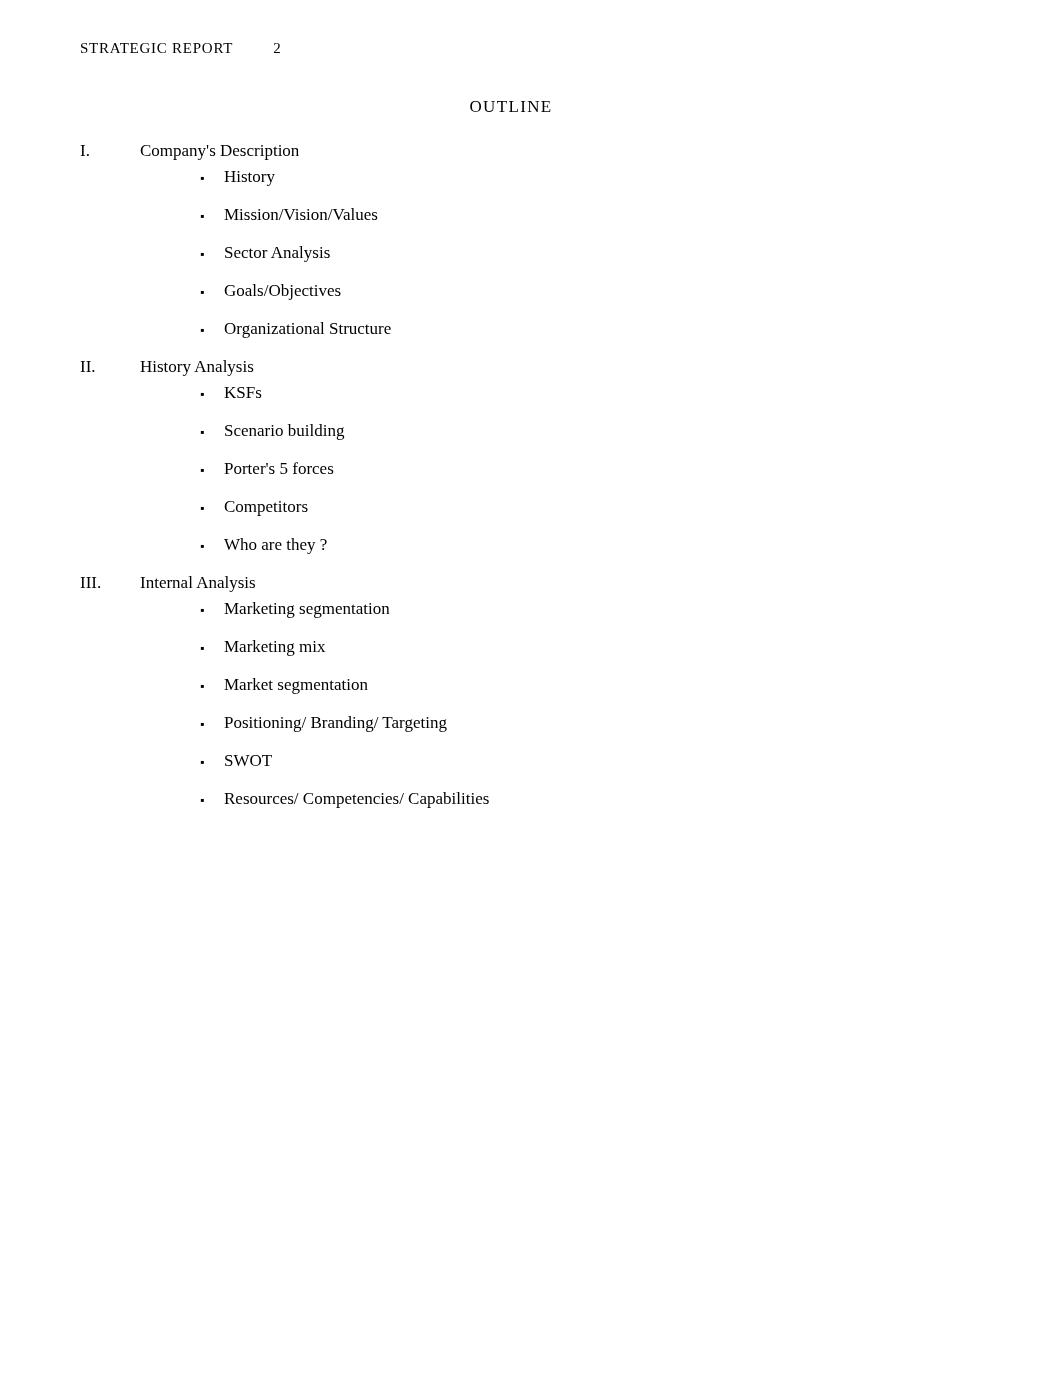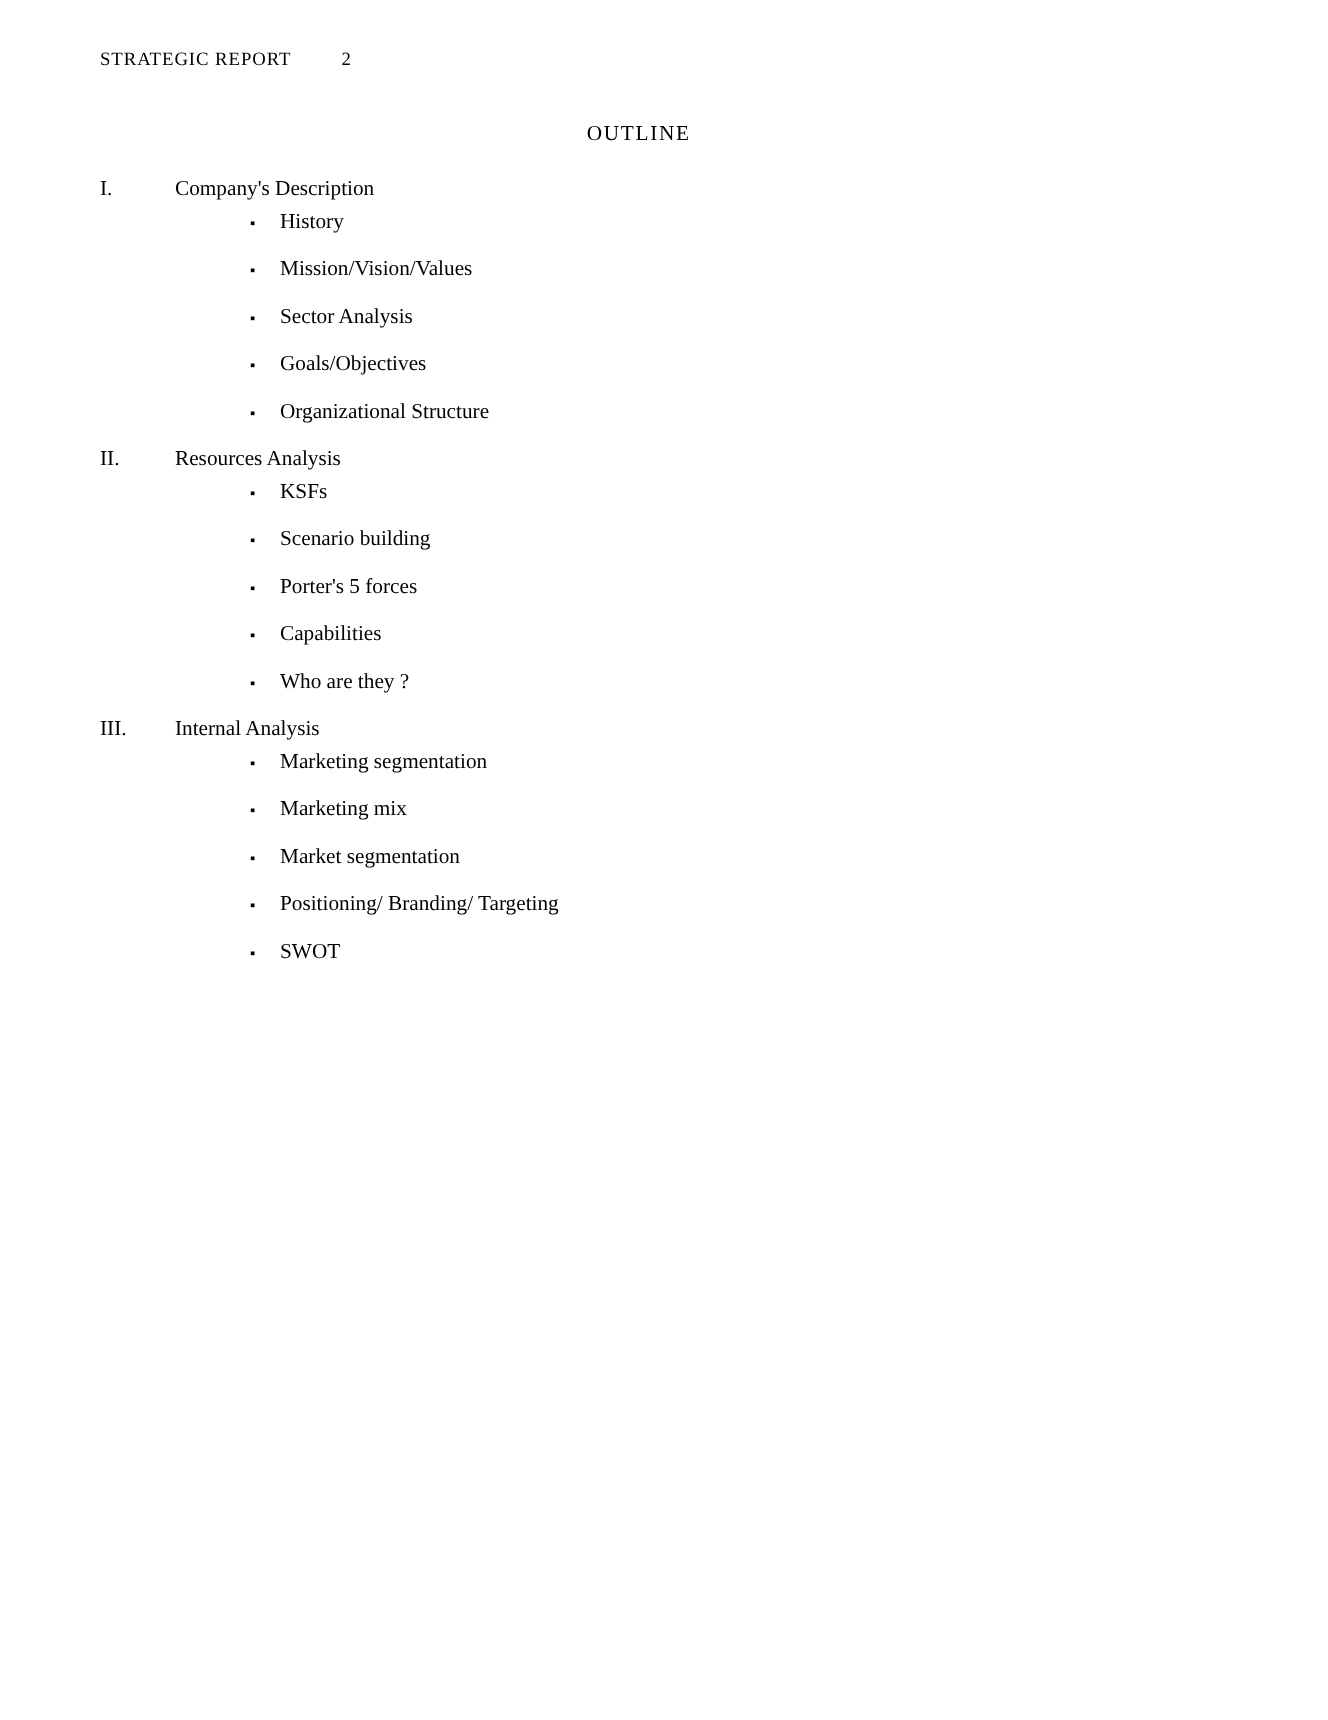--- a/index.html
+++ b/index.html
@@ -145,38 +145,38 @@
           </div>
           <div class="bullet-item">
             <span class="bullet-char"></span>
             <span class="bullet-text">Organizational Structure</span>
           </div>
         </div>
       </div>
       <div class="outline-section section-gap">
         <div class="section-title-row">
           <span class="section-numeral">II.</span>
-          <span class="section-title">Resources Analysis</span>
+          <span class="section-title">History Analysis</span>
         </div>
         <div class="bullet-list">
           <div class="bullet-item">
             <span class="bullet-char"></span>
             <span class="bullet-text">KSFs</span>
           </div>
           <div class="bullet-item">
             <span class="bullet-char"></span>
             <span class="bullet-text">Scenario building</span>
           </div>
           <div class="bullet-item">
             <span class="bullet-char"></span>
             <span class="bullet-text">Porter's 5 forces</span>
           </div>
           <div class="bullet-item">
             <span class="bullet-char"></span>
-            <span class="bullet-text">Capabilities</span>
+            <span class="bullet-text">Competitors</span>
           </div>
           <div class="bullet-item">
             <span class="bullet-char"></span>
             <span class="bullet-text">Who are they ?</span>
           </div>
         </div>
       </div>
       <div class="outline-section section-gap">
         <div class="section-title-row">
           <span class="section-numeral">III.</span>
@@ -196,17 +196,21 @@
             <span class="bullet-text">Market segmentation</span>
           </div>
           <div class="bullet-item">
             <span class="bullet-char"></span>
             <span class="bullet-text">Positioning/ Branding/ Targeting</span>
           </div>
           <div class="bullet-item">
             <span class="bullet-char"></span>
             <span class="bullet-text">SWOT</span>
           </div>
+          <div class="bullet-item">
+            <span class="bullet-char"></span>
+            <span class="bullet-text">Resources/ Competencies/ Capabilities</span>
+          </div>
         </div>
       </div>
     </div>
 
 </div>
 
 </body></html>

